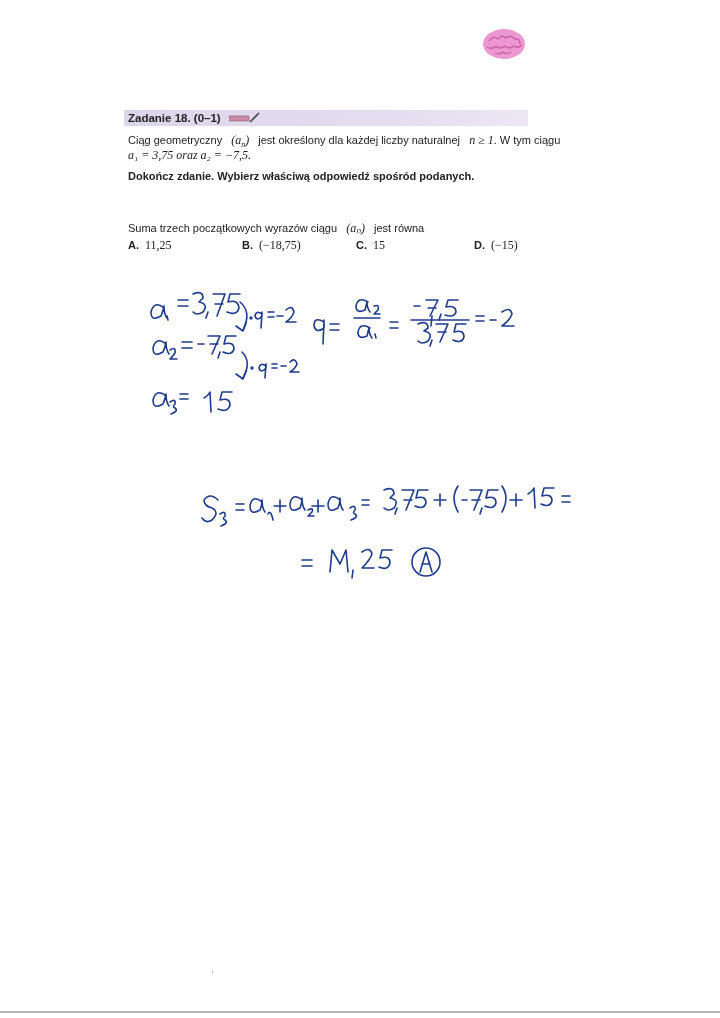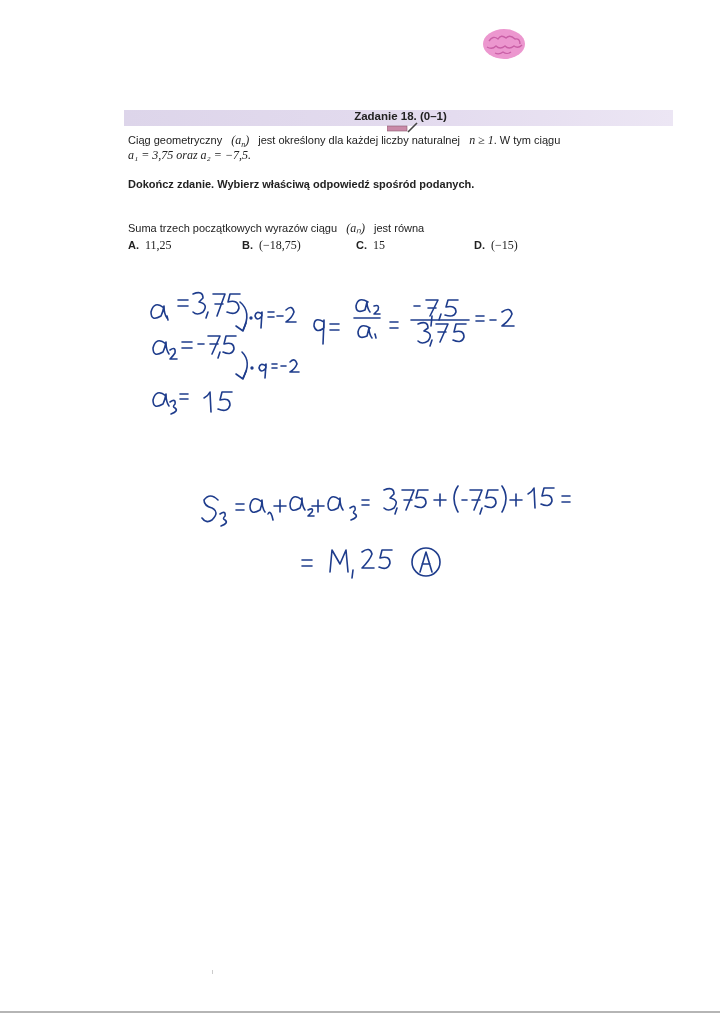--- a/index.html
+++ b/index.html
@@ -8,23 +8,23 @@
     font-family: "Liberation Sans", sans-serif; color: #222;
   }
   .logo { position: absolute; left: 481px; top: 27px; display: flex; align-items: center; }
   .brain { width: 46px; height: 34px; position: relative; }
   .brain svg { display: block; }
   .logo-text { margin-left: 6px; }
   .logo-title { font-family: "DejaVu Sans", sans-serif; font-size: 13.5px; font-weight: bold; color: #333; letter-spacing: 0.2px; line-height: 16px; }
   .logo-sub { font-family: "DejaVu Sans", sans-serif; font-size: 8.6px; color: #222; line-height: 11px; }
 
   .task-header {
-    position: absolute; left: 124px; top: 110px; width: 549px; height: 16px;
+    position: absolute; left: 124px; top: 110px; width: 404px; height: 16px;
     background: linear-gradient(90deg, #ddd5ea 0%, #e4dcef 60%, #ece6f4 100%);
-    display: flex; align-items: center; flex-direction: column;
+    display: flex; align-items: center;
   }
   .task-title { font-size: 11.5px; font-weight: bold; color: #222; margin-left: 4px; }
   .pencil { margin-left: 8px; display: flex; align-items: center; }
 
   .p { position: absolute; left: 128px; font-size: 11px; color: #222; white-space: nowrap; }
   .m { font-family: "Liberation Serif", serif; font-style: italic; font-size: 12px; }
   .bold { font-weight: bold; }
 
   .opt { position: absolute; top: 238px; font-size: 11px; white-space: nowrap; }
   .opt .lbl { font-weight: bold; margin-right: 6px; }
@@ -59,21 +59,21 @@
 </div>
 
 <div class="p" style="top:133px;">
   <span>Ciąg geometryczny</span>
   <span class="m" style="margin-left:6px;"><span>(a</span><sub style="font-size:8px">n</sub><span>)</span></span>
   <span style="margin-left:6px;">jest określony dla każdej liczby naturalnej</span>
   <span class="m" style="margin-left:6px;">n ≥ 1</span><span>. W tym ciągu</span>
 </div>
 <div class="p m" style="top:148px;">a₁ = 3,75  oraz  a₂ = −7,5.</div>
 
-<div class="p bold" style="top:178px;">Dokończ zdanie. Wybierz właściwą odpowiedź spośród podanych.</div>
+<div class="p bold" style="top:170px;">Dokończ zdanie. Wybierz właściwą odpowiedź spośród podanych.</div>
 
 <div class="p" style="top:219px;">
   <span>Suma trzech początkowych wyrazów ciągu</span>
   <span class="m" style="margin-left:6px;">(aₙ)</span>
   <span style="margin-left:6px;">jest równa</span>
 </div>
 
 <div class="opt" style="left:128px;">
   <span class="lbl">A.</span><span class="val">11,25</span>
 </div>

